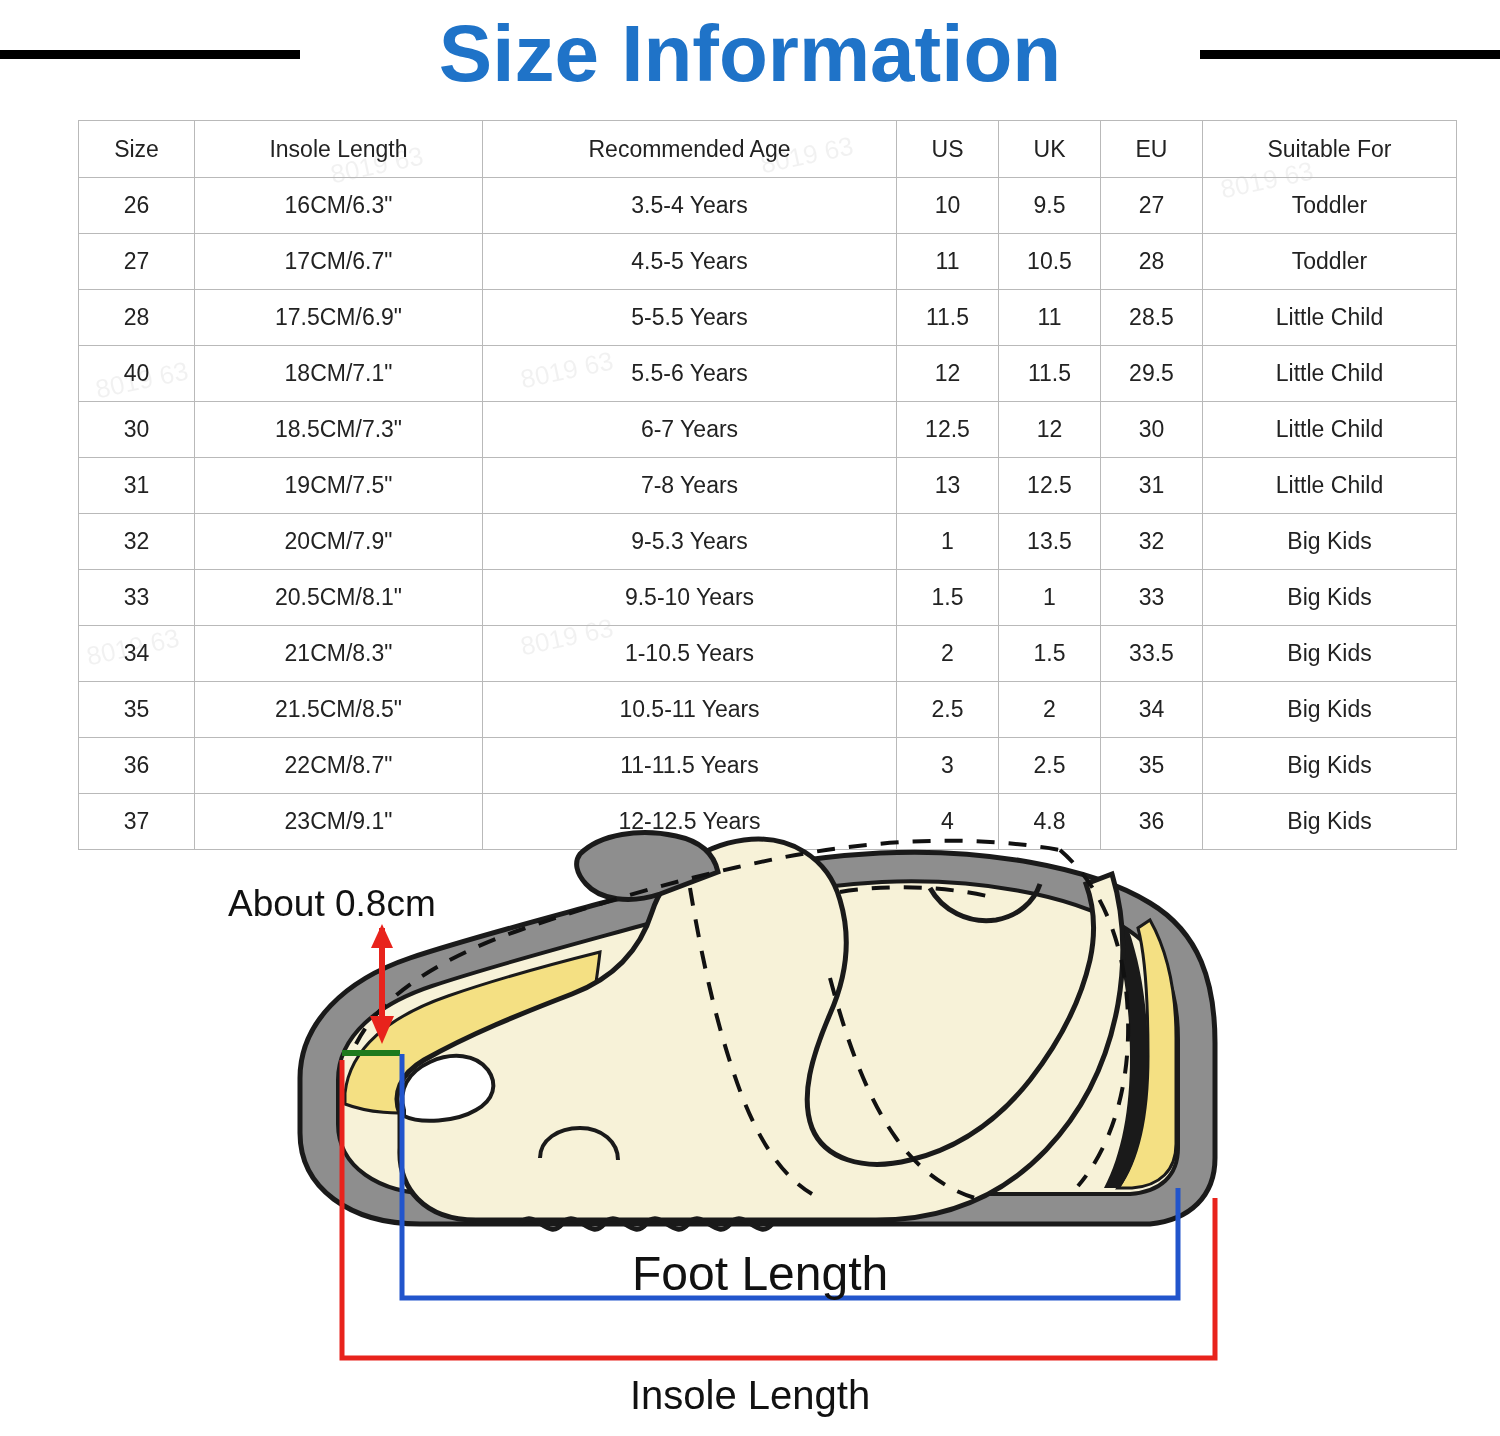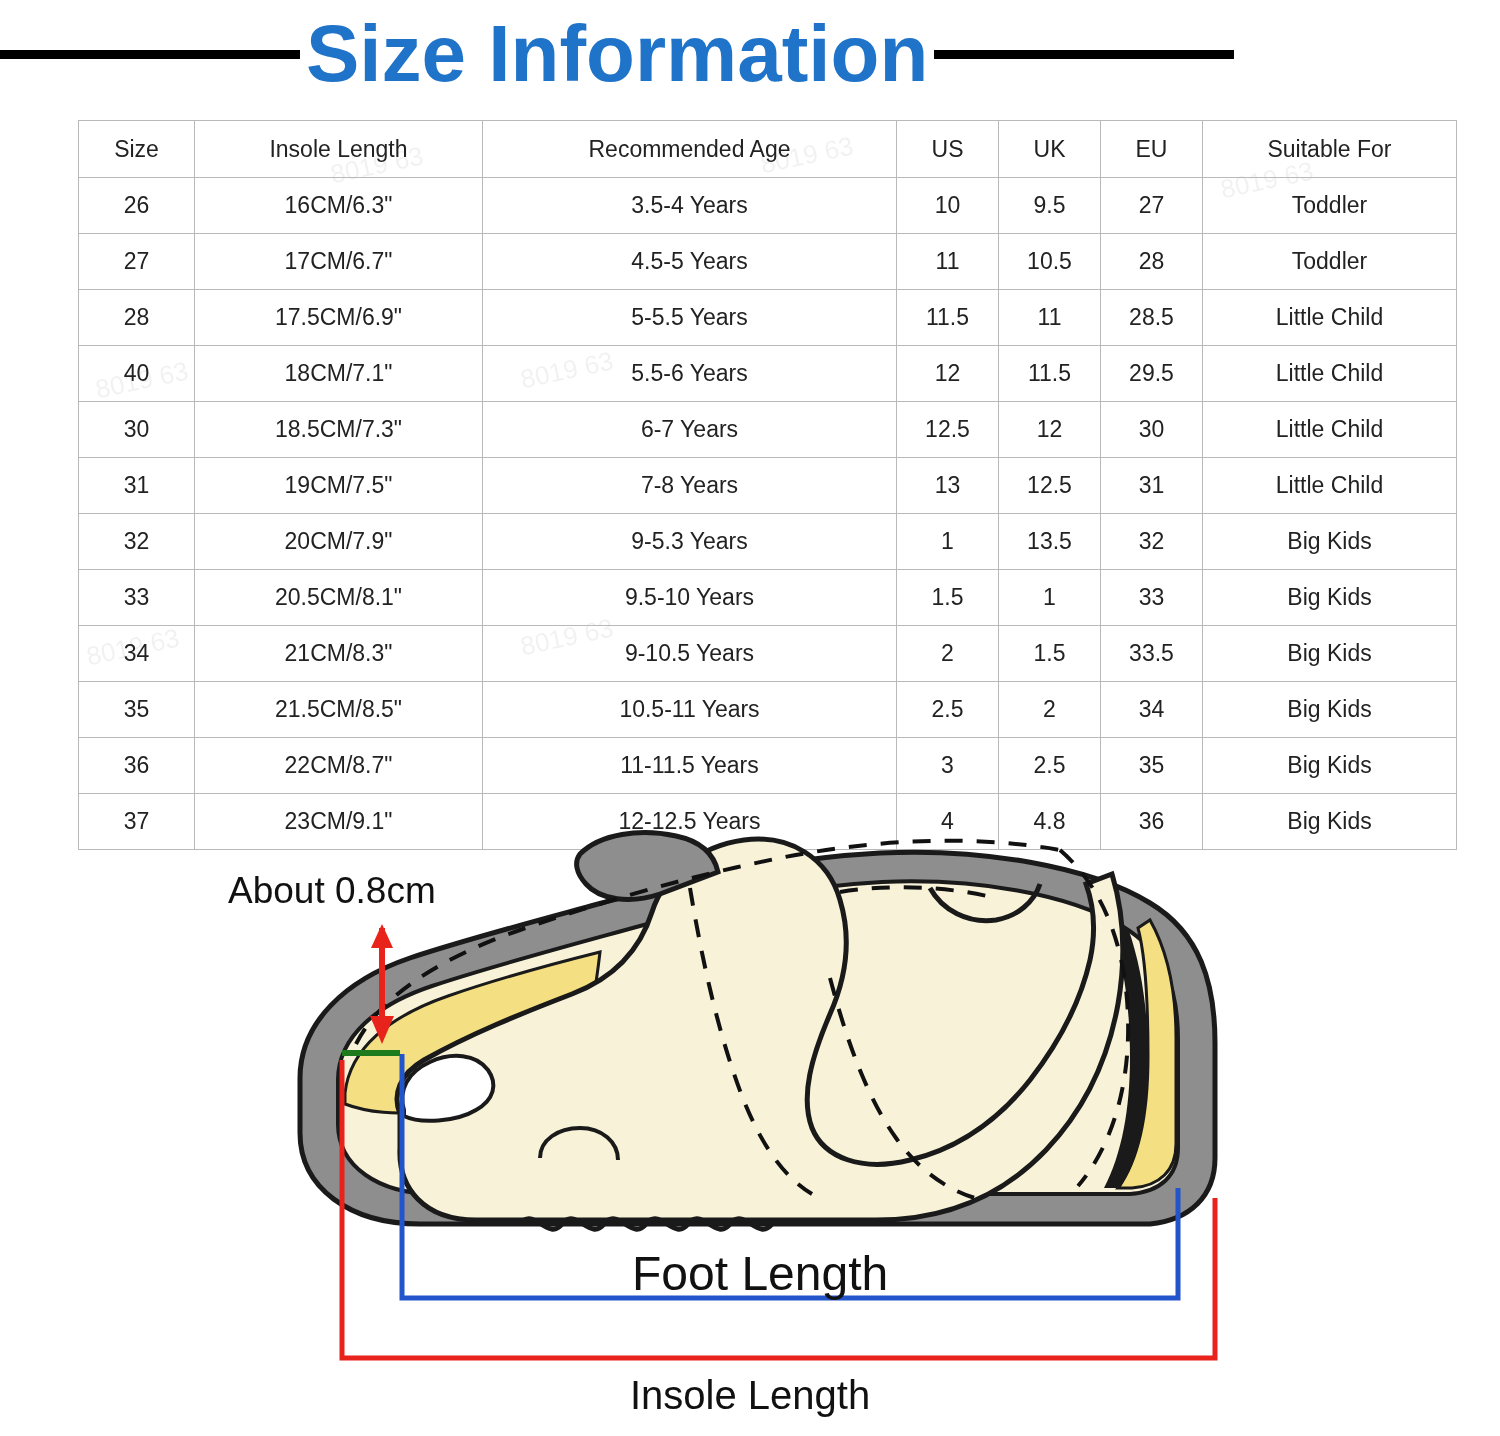--- a/index.html
+++ b/index.html
@@ -23,21 +23,21 @@
 
   
   .title-row {
     position: absolute;
     top: 6px;
     left: 0;
     width: 1500px;
     height: 96px;
     display: flex;
     align-items: center;
-    justify-content: flex-start;
+    justify-content: space-between;
   }
   .title-rule {
     height: 9px;
     background: #000000;
     flex: 0 0 auto;
   }
   .title-rule.left { width: 300px; margin-right: 6px; }
   .title-rule.right { width: 300px; margin-left: 6px; }
   .title-text {
     font-size: 80px;
@@ -102,21 +102,21 @@
     position: absolute;
     top: 828px;
     left: 0;
     width: 1500px;
     height: 608px;
   }
   .diagram svg { display: block; }
   .label-about {
     position: absolute;
     left: 228px;
-    top: 42px;
+    top: 55px;
     font-size: 37px;
     color: #111111;
     font-family: "Liberation Sans", sans-serif;
     white-space: nowrap;
     text-align: center;
   }
   .label-foot {
     position: absolute;
     left: 632px;
     top: 418px;
@@ -245,21 +245,21 @@
           <td>20.5CM/8.1"</td>
           <td>9.5-10 Years</td>
           <td>1.5</td>
           <td>1</td>
           <td>33</td>
           <td>Big Kids</td>
         </tr>
         <tr>
           <td>34</td>
           <td>21CM/8.3"</td>
-          <td>9-10.5 Years</td>
+          <td>1-10.5 Years</td>
           <td>2</td>
           <td>1.5</td>
           <td>33.5</td>
           <td>Big Kids</td>
         </tr>
         <tr>
           <td>35</td>
           <td>21.5CM/8.5"</td>
           <td>10.5-11 Years</td>
           <td>2.5</td>

